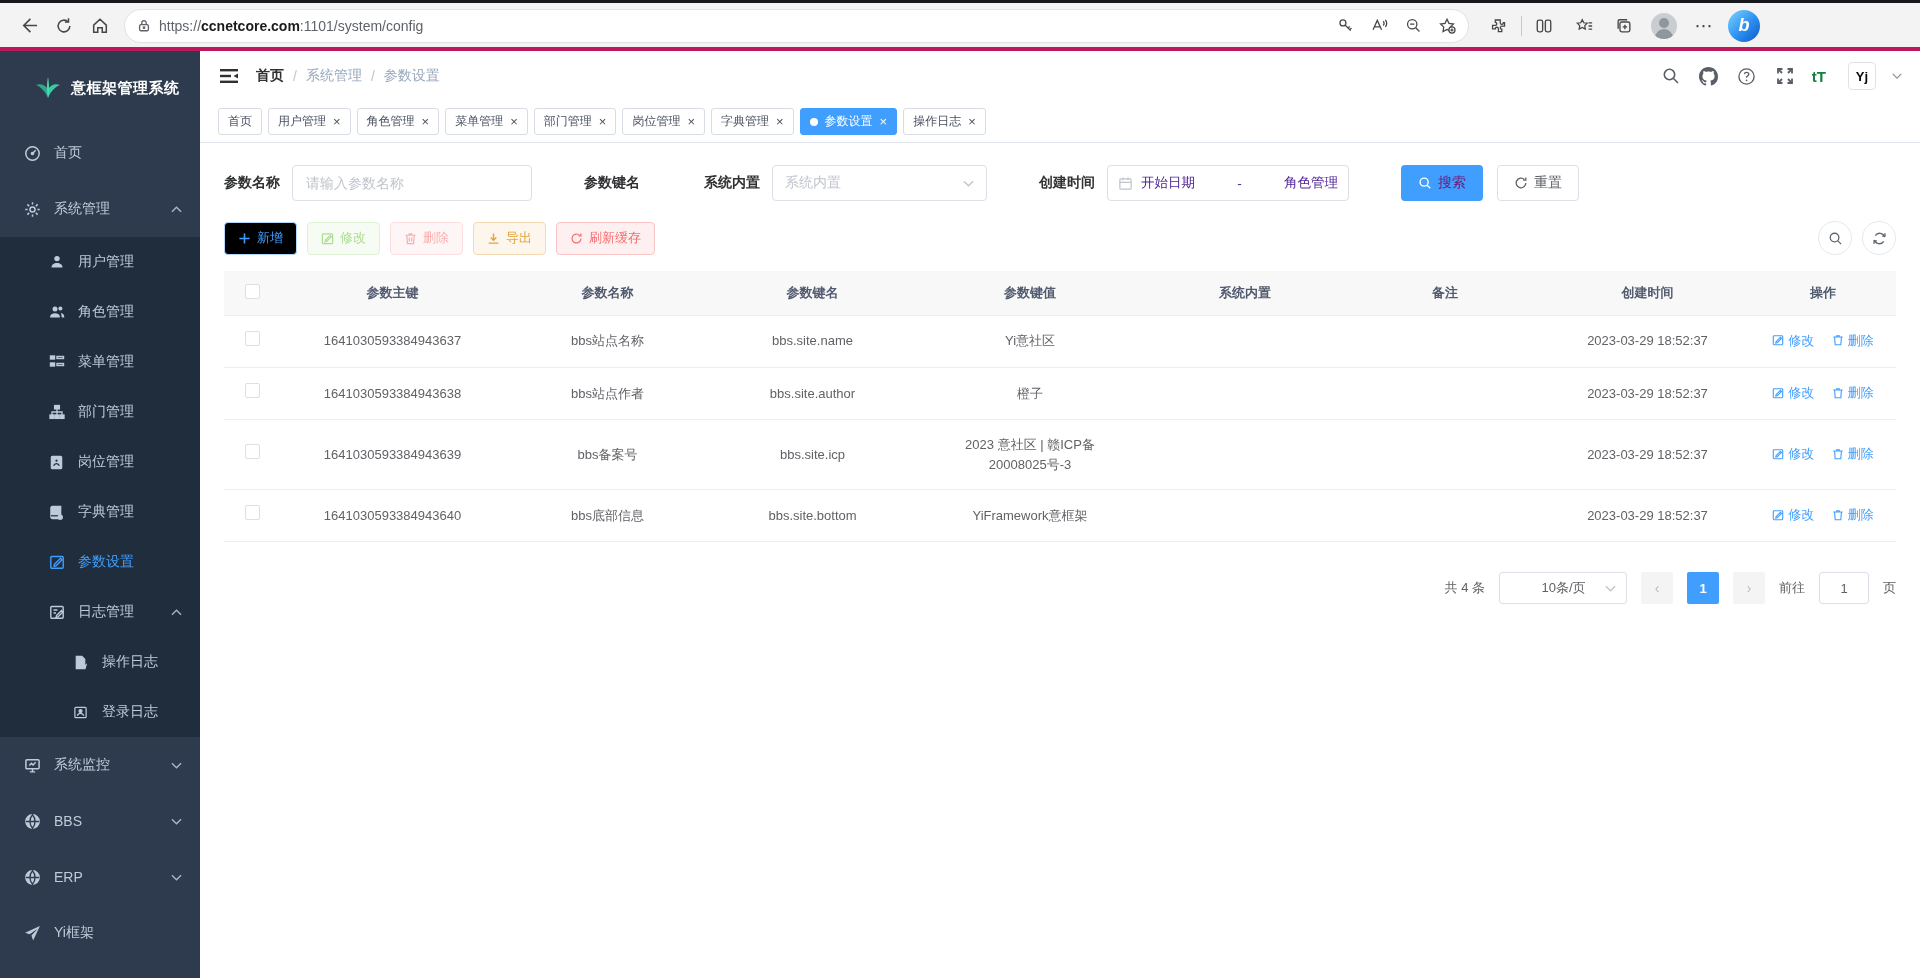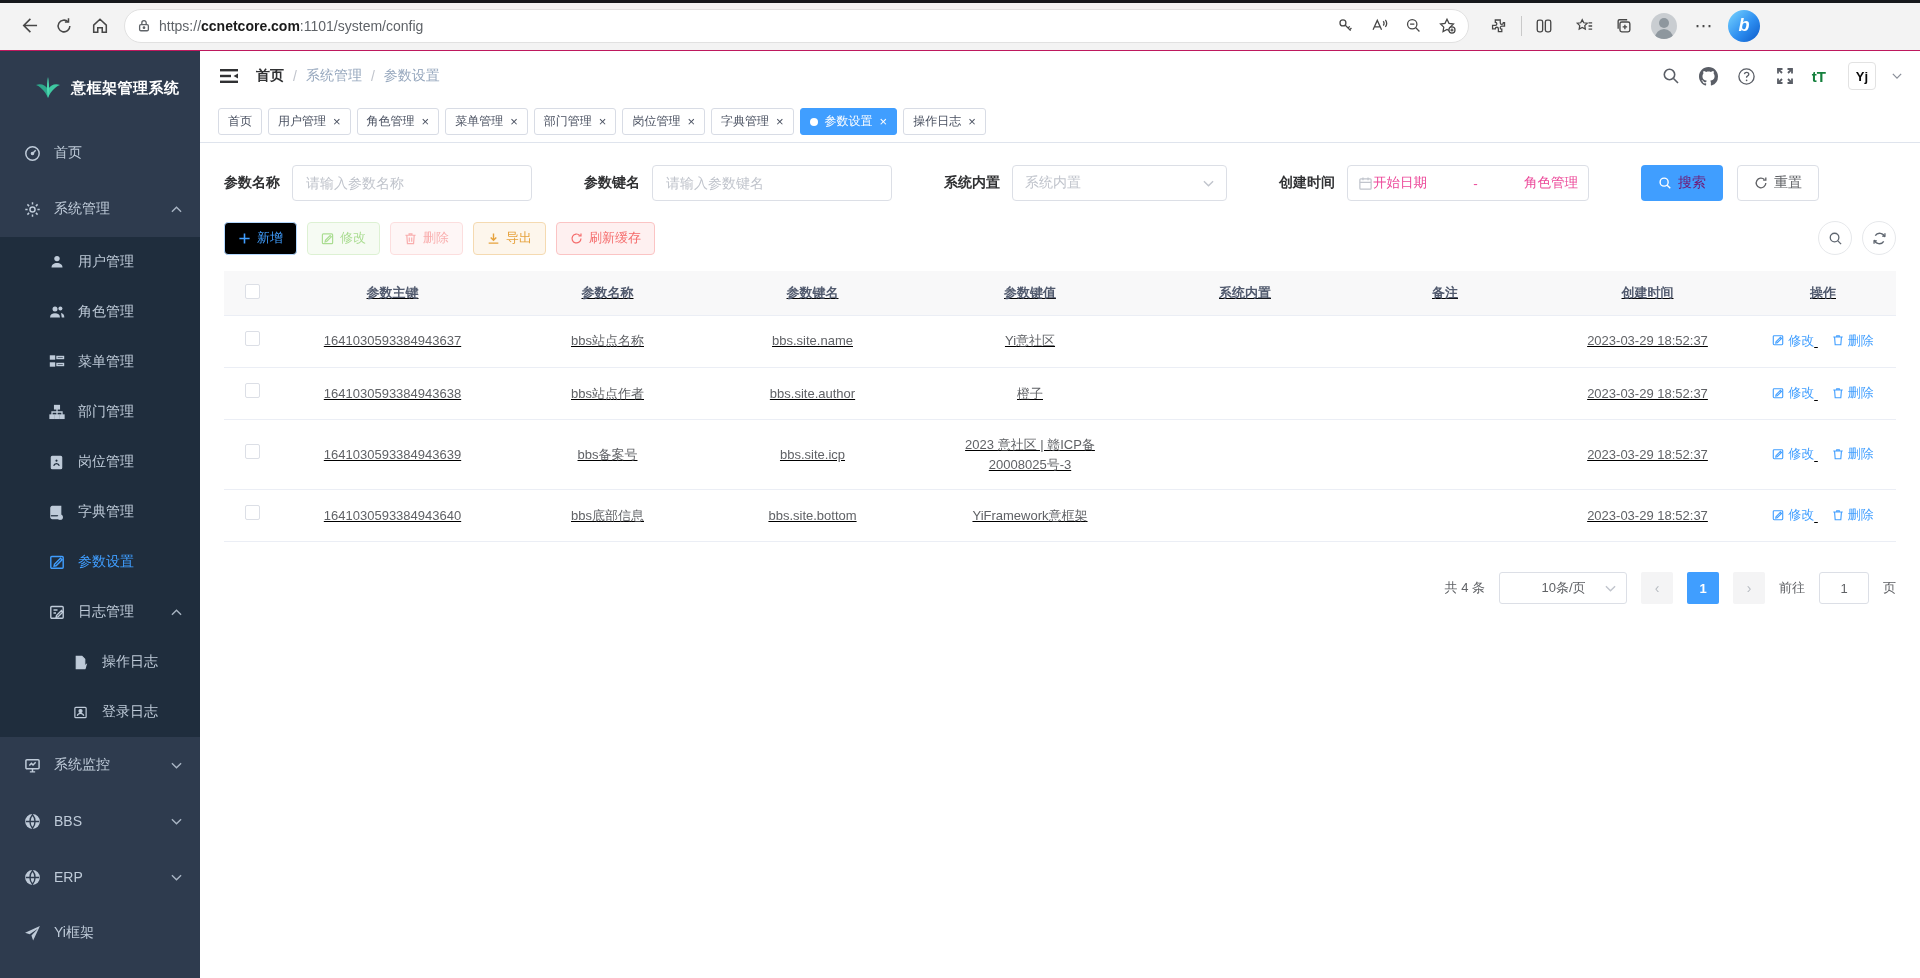--- a/index.html
+++ b/index.html
@@ -1,20 +1,20 @@
 <!DOCTYPE html>
 <html><head>
 <meta charset="utf-8">
 <style>
   * { box-sizing: border-box; margin: 0; padding: 0; }
   html,body { width:1920px; height:978px; overflow:hidden; background:#fff;
     font-family:"Liberation Sans","DejaVu Sans",sans-serif; }
 
   
-  .browser { height:51px; background:#f3f3f3; border-bottom:1px solid #be185d; position:relative; }
+  .browser { height:51px; background:#f3f3f3; border-bottom:4px solid #be185d; position:relative; }
   .top-strip { height:3px; background:#16181c; }
   .btoolbar { height:45px; display:flex; align-items:center; padding:0 6px 0 10px; }
   .bicon { width:36px; height:34px; display:flex; align-items:center; justify-content:center; color:#474747; flex:0 0 auto; border-radius:6px; }
   .url-pill { width:1345px; height:34px; margin-left:6px; background:#fff; border:1px solid #e1e1e1; border-radius:17px;
     display:flex; align-items:center; padding:0 4px 0 12px; flex:0 0 auto; }
   .url-text { flex:1; font-size:14px; color:#5f6368; white-space:nowrap; overflow:hidden; margin-left:8px; }
   .url-text .host { color:#1b1b1b; font-weight:bold; }
   .pill-ic { width:34px; height:28px; display:flex; align-items:center; justify-content:center; color:#474747; flex:0 0 auto; }
   .tb-right { display:flex; align-items:center; margin-left:10px; }
   .tb-right .bicon { width:40px; }
@@ -66,42 +66,42 @@
   
   .filters { display:flex; align-items:center; margin-bottom:20px; font-size:14px; }
   .fgroup { display:flex; align-items:center; margin-right:52px; }
   .flabel { font-weight:bold; color:#303133; margin-right:12px; white-space:nowrap; }
   .finput { width:240px; height:36px; border:1px solid #dcdfe6; border-radius:4px; padding:0 13px; font-size:14px; color:#606266; outline:none; }
   .finput::placeholder { color:#c0c4cc; }
   .fselect { width:215px; height:36px; border:1px solid #dcdfe6; border-radius:4px; display:flex; align-items:center;
     padding:0 12px; color:#c0c4cc; cursor:pointer; }
   .fselect .grow, .fdate .grow { flex:1; }
   .fdate { width:242px; height:36px; border:1px solid #dcdfe6; border-radius:4px; display:flex; align-items:center;
-    padding:0 10px; color:#ec4899; }
+    padding:0 10px; color:#4c1d95; gap:8px; }
   .fdate .dph { font-size:13.5px; }
   .btn { height:36px; border-radius:4px; display:inline-flex; align-items:center; gap:6px; padding:0 16px; font-size:14px;
     border:1px solid transparent; cursor:pointer; white-space:nowrap; }
   .btn-primary { background:#409eff; color:#701a75; }
   .btn-plain { background:#fff; border-color:#dcdfe6; color:#606266; }
 
   
   .actions { display:flex; align-items:center; margin-bottom:16px; }
   .abtn { height:33px; border-radius:4px; display:inline-flex; align-items:center; gap:6px; padding:0 13px; font-size:13px;
     margin-right:10px; border:1px solid transparent; cursor:pointer; white-space:nowrap; }
   .a-add   { background:#000000; border-color:#b3d8ff; color:#409eff; }
   .a-edit  { background:#f0f9eb; border-color:#c2e7b0; color:#67c23a; opacity:.55; }
   .a-del   { background:#fef0f0; border-color:#fbc4c4; color:#f56c6c; opacity:.55; }
   .a-exp   { background:#fdf6ec; border-color:#f5dab1; color:#e6a23c; }
   .a-cache { background:#fef0f0; border-color:#fbc4c4; color:#f56c6c; }
   .act-right { margin-left:auto; display:flex; gap:10px; }
   .circ { width:34px; height:34px; border-radius:50%; border:1px solid #e6e8eb; background:#fff; color:#5f6670;
     display:flex; align-items:center; justify-content:center; cursor:pointer; }
 
   
-  table { width:100%; border-collapse:collapse; table-layout:fixed;text-decoration:underline; }
+  table { width:100%; border-collapse:collapse; table-layout:fixed; }
   thead th { height:44px; background:#f8f8f9; color:#515a6e; font-size:13px; font-weight:bold;
     border-bottom:1px solid #ebeef5; text-align:center; }
   tbody td { border-bottom:1px solid #ebeef5; color:#606266; font-size:13px; text-align:center;
     padding:15px 6px; line-height:1.5; }
   .chk { width:15px; height:15px; border:1px solid #dcdfe6; border-radius:2px; background:#fff; display:inline-block; cursor:pointer; }
   .oplink { color:#409eff; display:inline-flex; align-items:center; gap:4px; cursor:pointer; }
   .oplink + .oplink { margin-left:14px; }
 
   
   .pager { display:flex; align-items:center; justify-content:flex-end; gap:14px; margin-top:30px; font-size:13px; color:#606266; }
@@ -502,21 +502,20 @@
 
     <div class="content">
 
       <div class="filters">
         <div class="fgroup">
           <span class="flabel">参数名称</span>
           <input class="finput" placeholder="请输入参数名称" style="">
         </div>
         <div class="fgroup">
           <span class="flabel">参数键名</span>
-          <input class="finput" placeholder="请输入参数键名" style="">
         </div>
         <div class="fgroup">
           <span class="flabel">系统内置</span>
           <div class="fselect">
             <span class="grow">系统内置</span>
             <span>
                 <svg width="11" height="7" viewBox="0 0 12 7" fill="none" stroke="#c0c4cc" stroke-width="1.5">
                   <path d="M1 1l5 5 5-5"></path>
                 </svg>
               </span>

